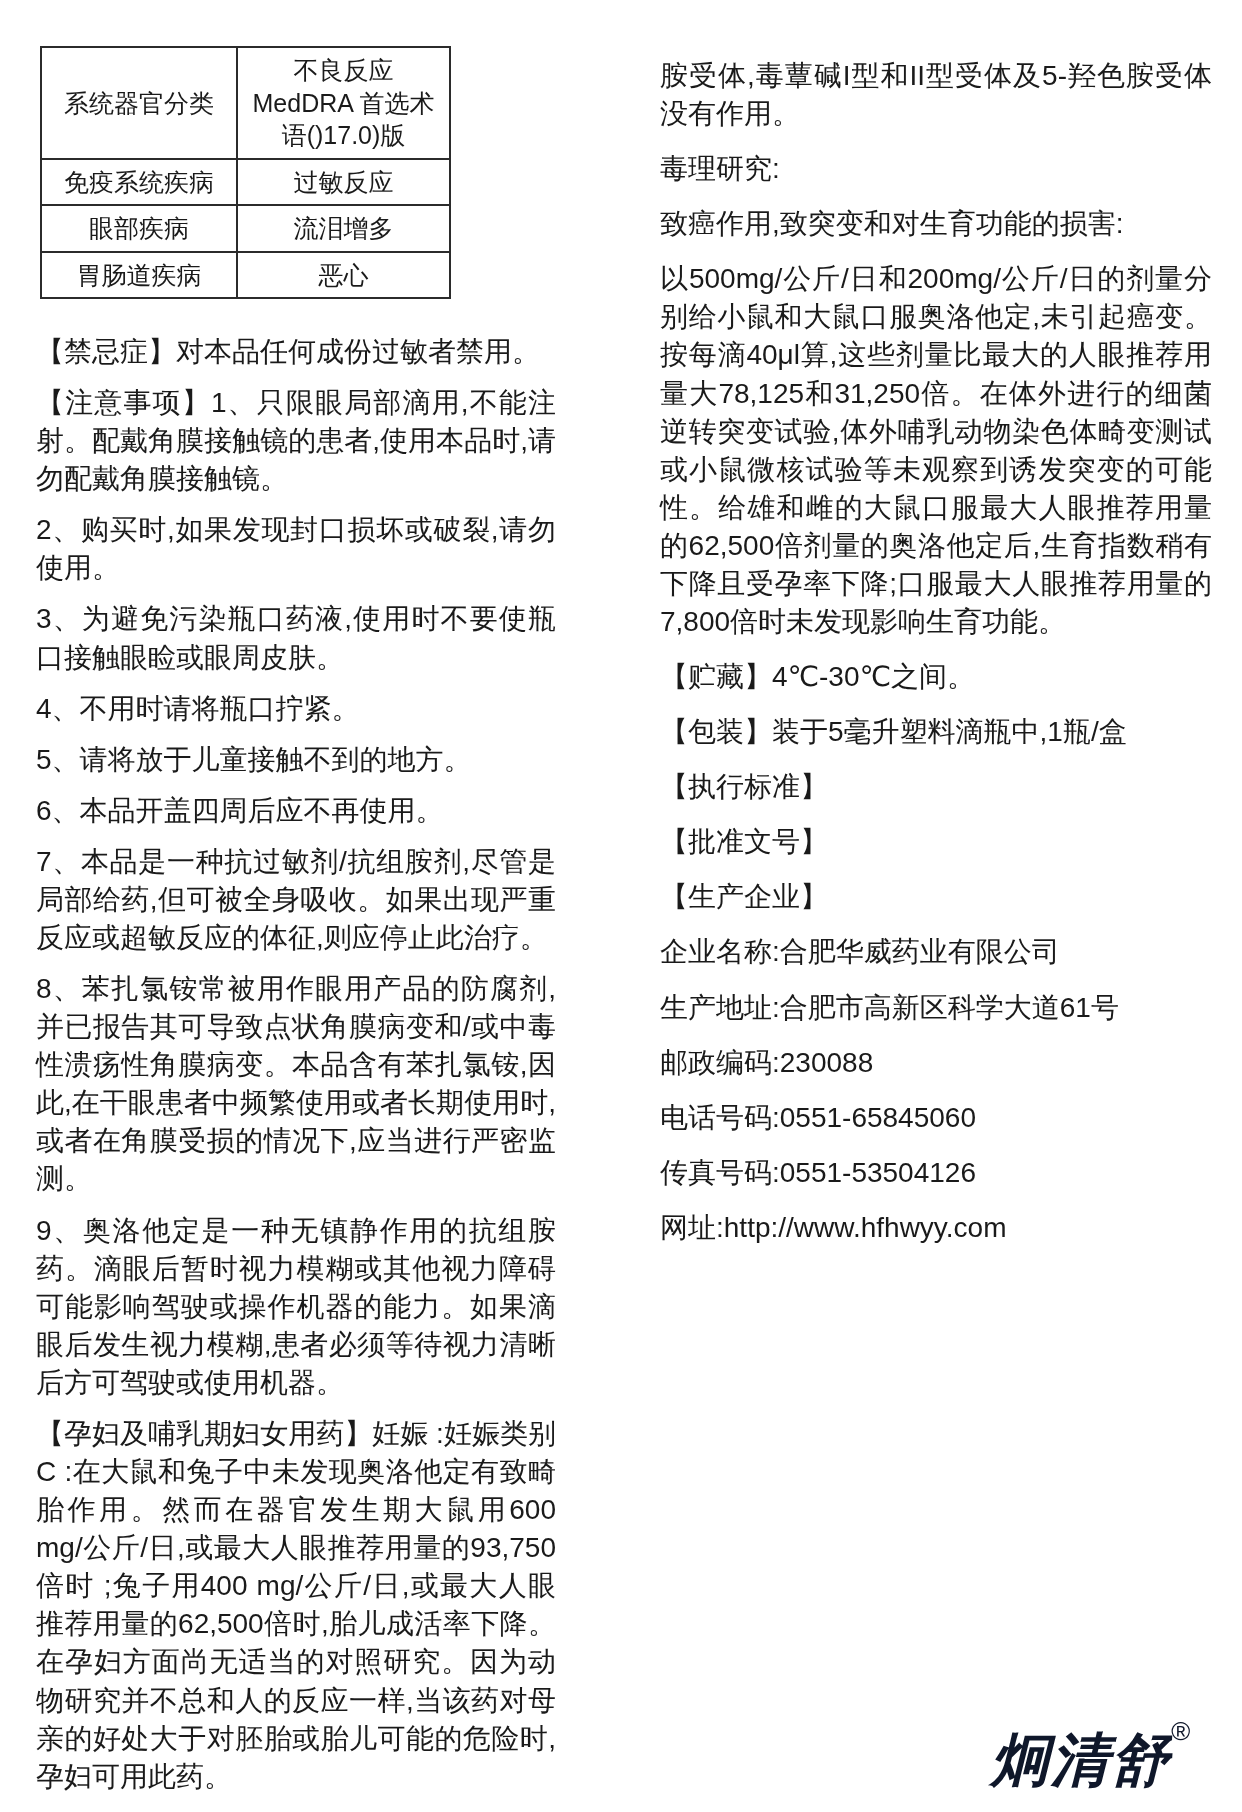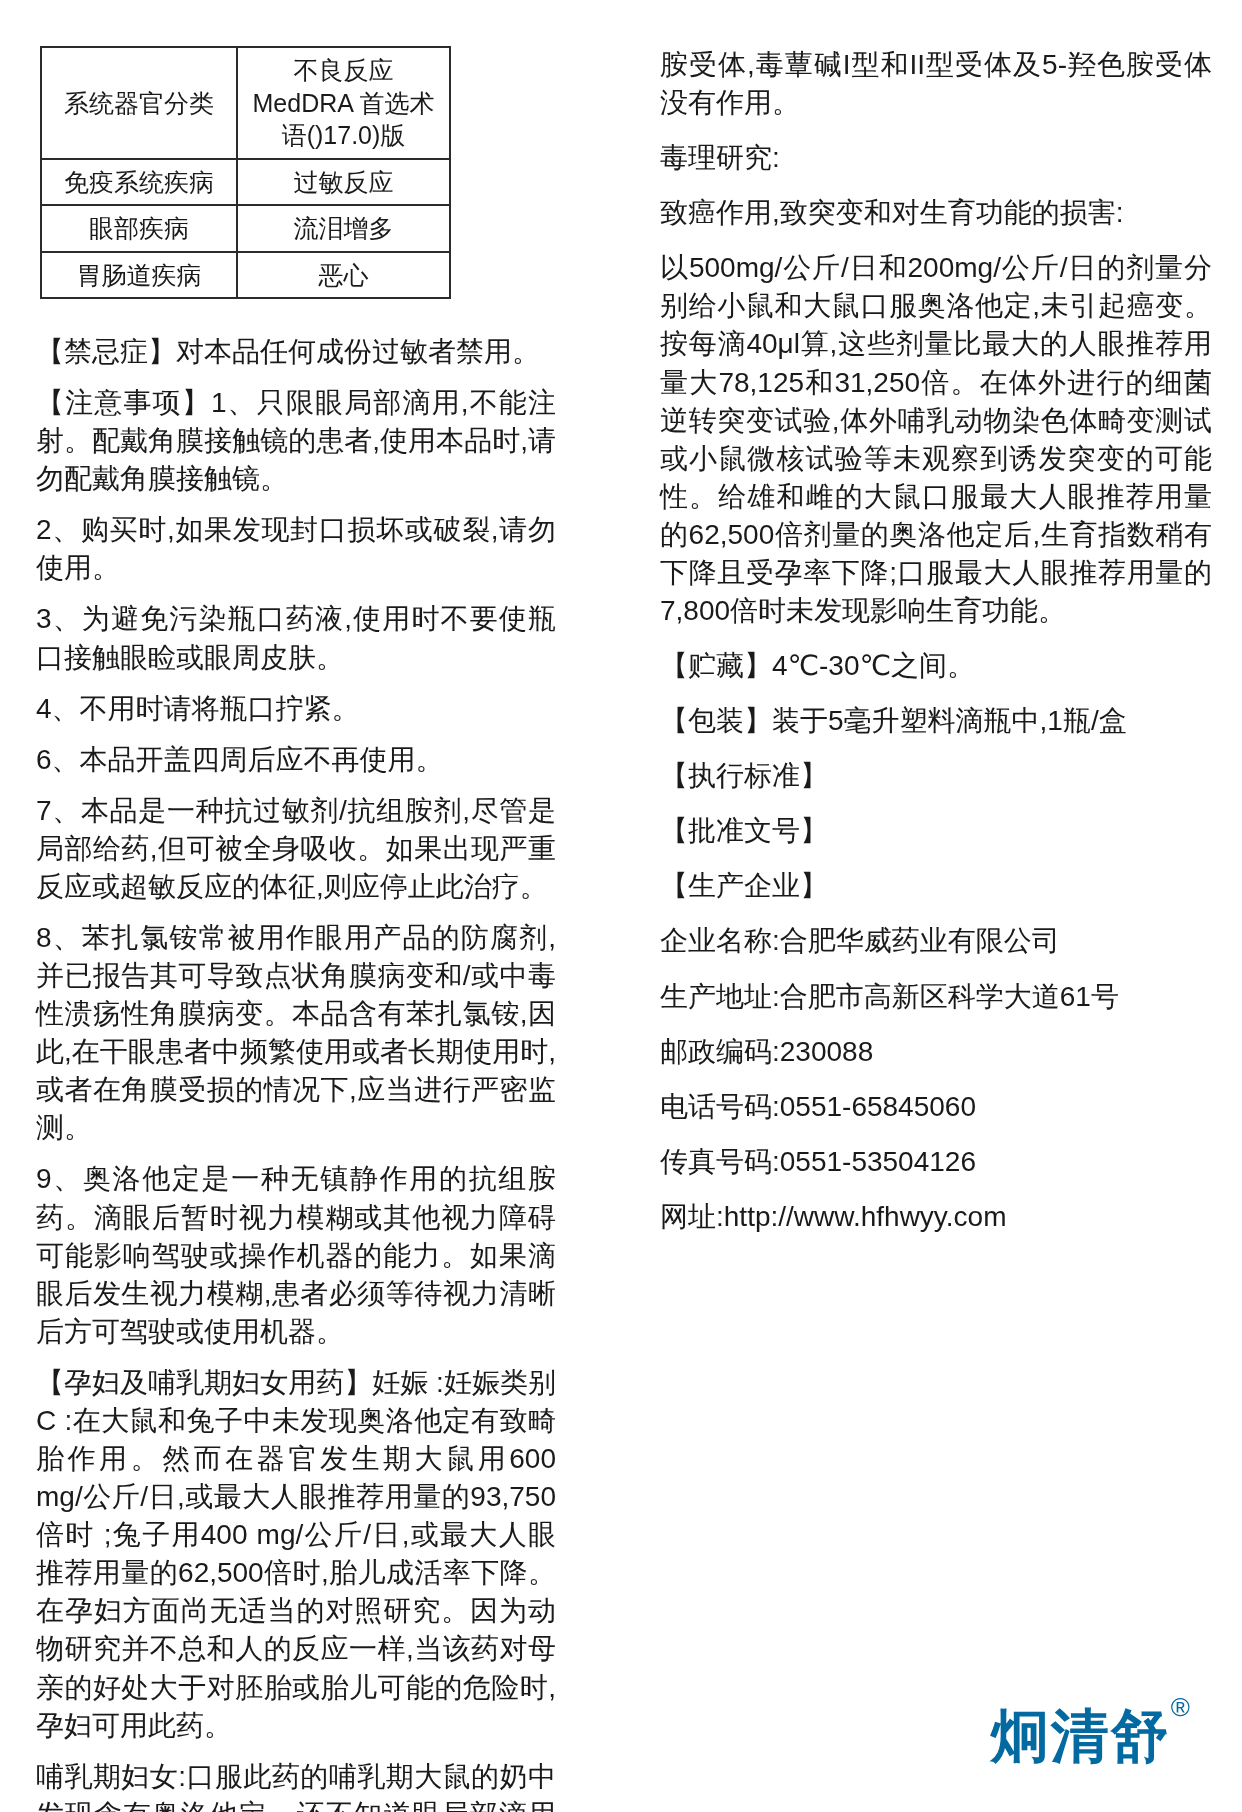--- a/index.html
+++ b/index.html
@@ -43,29 +43,30 @@
 
   
   .para{
     margin:0 0 13px 0;
     font-size:28px;
     line-height:1.36;
     text-align:justify;
     white-space:pre-wrap;
     word-break:break-all;
   }
-  .col-right .para{margin-bottom:17px;}
+  .col-right .para{margin-bottom:17px;margin-top:11px;}
 
   
   .brand{
     position:absolute;
     right:52px;
-    bottom:36px;
-    color:#0369a1;
+    bottom:12px;
+    color:#0f172a;
     white-space:nowrap;
+    font-style:italic;
   }
   .brand .logo-text{
     font-size:58px;
     font-weight:700;
     letter-spacing:2px;
   }
   .brand .reg{
     font-size:26px;
     font-weight:400;
     vertical-align:top;
@@ -107,20 +108,21 @@
           </tr>
         </tbody>
       </table>
 
       <div>
           <p class="para">【禁忌症】对本品任何成份过敏者禁用。</p>
           <p class="para">【注意事项】1、只限眼局部滴用,不能注射。配戴角膜接触镜的患者,使用本品时,请勿配戴角膜接触镜。</p>
           <p class="para">2、购买时,如果发现封口损坏或破裂,请勿使用。</p>
           <p class="para">3、为避免污染瓶口药液,使用时不要使瓶口接触眼睑或眼周皮肤。</p>
           <p class="para">4、不用时请将瓶口拧紧。</p>
+          <p class="para">5、请将放于儿童接触不到的地方。</p>
           <p class="para">6、本品开盖四周后应不再使用。</p>
           <p class="para">7、本品是一种抗过敏剂/抗组胺剂,尽管是局部给药,但可被全身吸收。如果出现严重反应或超敏反应的体征,则应停止此治疗。</p>
           <p class="para">8、苯扎氯铵常被用作眼用产品的防腐剂,并已报告其可导致点状角膜病变和/或中毒性溃疡性角膜病变。本品含有苯扎氯铵,因此,在干眼患者中频繁使用或者长期使用时,或者在角膜受损的情况下,应当进行严密监测。</p>
           <p class="para">9、奥洛他定是一种无镇静作用的抗组胺药。滴眼后暂时视力模糊或其他视力障碍可能影响驾驶或操作机器的能力。如果滴眼后发生视力模糊,患者必须等待视力清晰后方可驾驶或使用机器。</p>
           <p class="para">【孕妇及哺乳期妇女用药】妊娠 :妊娠类别C :在大鼠和兔子中未发现奥洛他定有致畸胎作用。然而在器官发生期大鼠用600    mg/公斤/日,或最大人眼推荐用量的93,750倍时 ;兔子用400 mg/公斤/日,或最大人眼推荐用量的62,500倍时,胎儿成活率下降。在孕妇方面尚无适当的对照研究。因为动物研究并不总和人的反应一样,当该药对母亲的好处大于对胚胎或胎儿可能的危险时,孕妇可用此药。</p>
           <p class="para">哺乳期妇女:口服此药的哺乳期大鼠的奶中发现含有奥洛他定。还不知道眼局部滴用后是否会有足够量的全身吸收,以致在母乳中可测到药物。不管怎样,哺乳的母亲用时应谨慎。</p>
         </div>
     </div>
 
     <div class="col-gap"></div>

